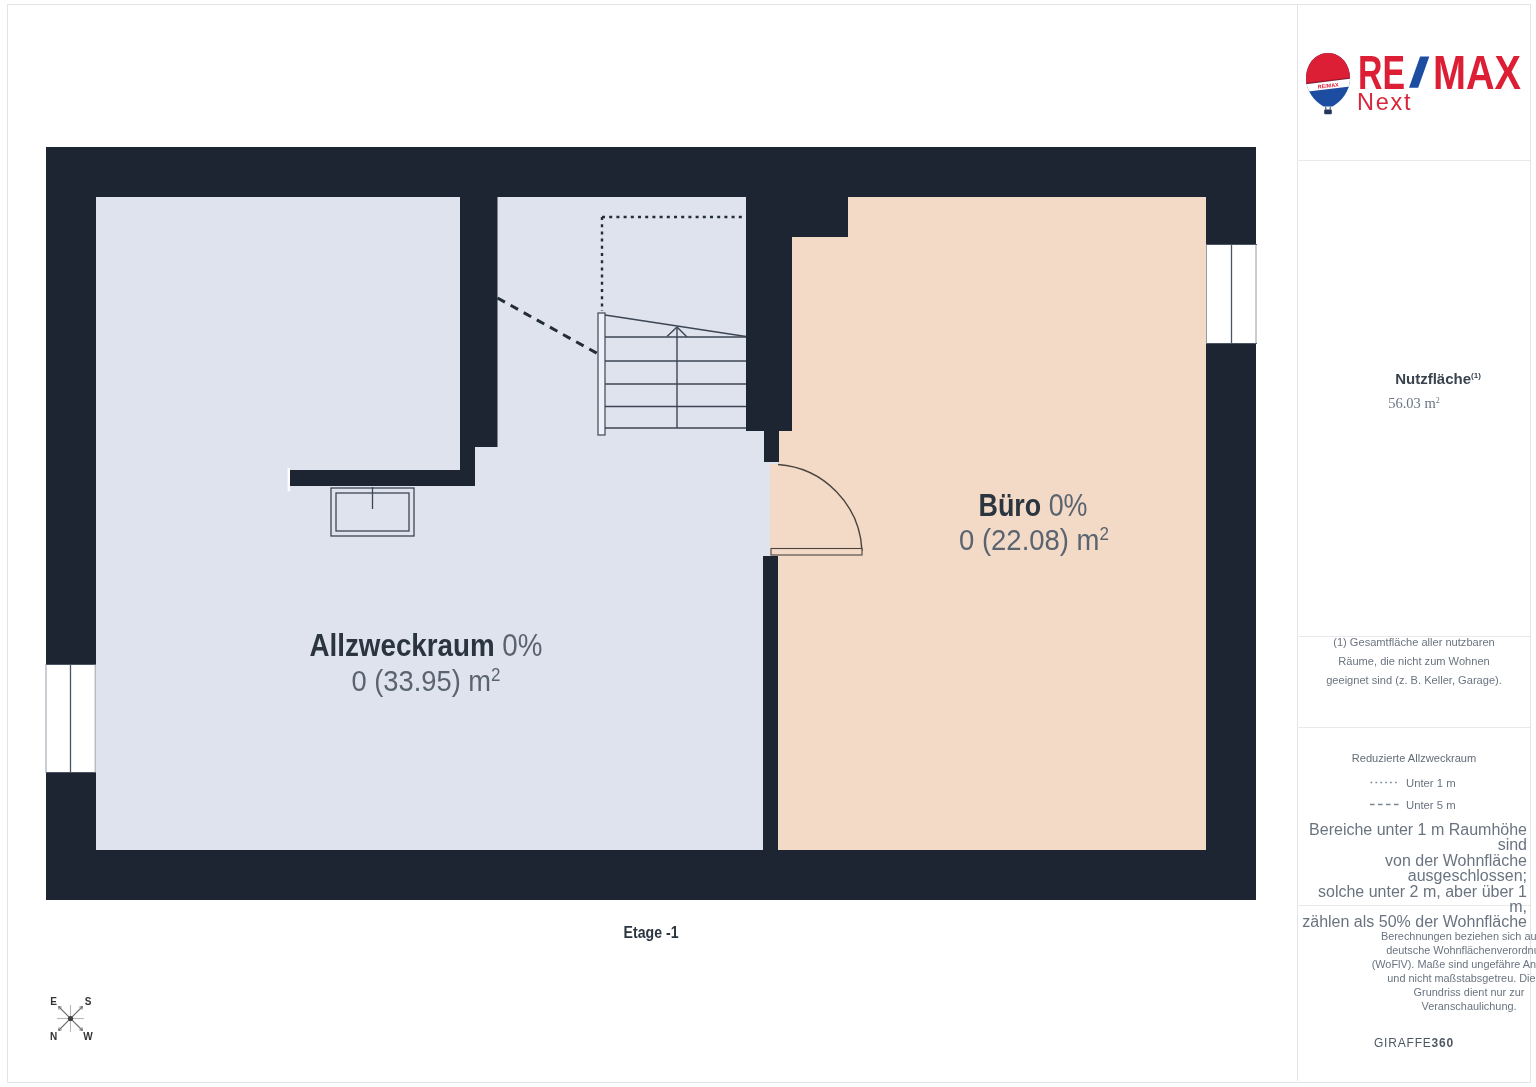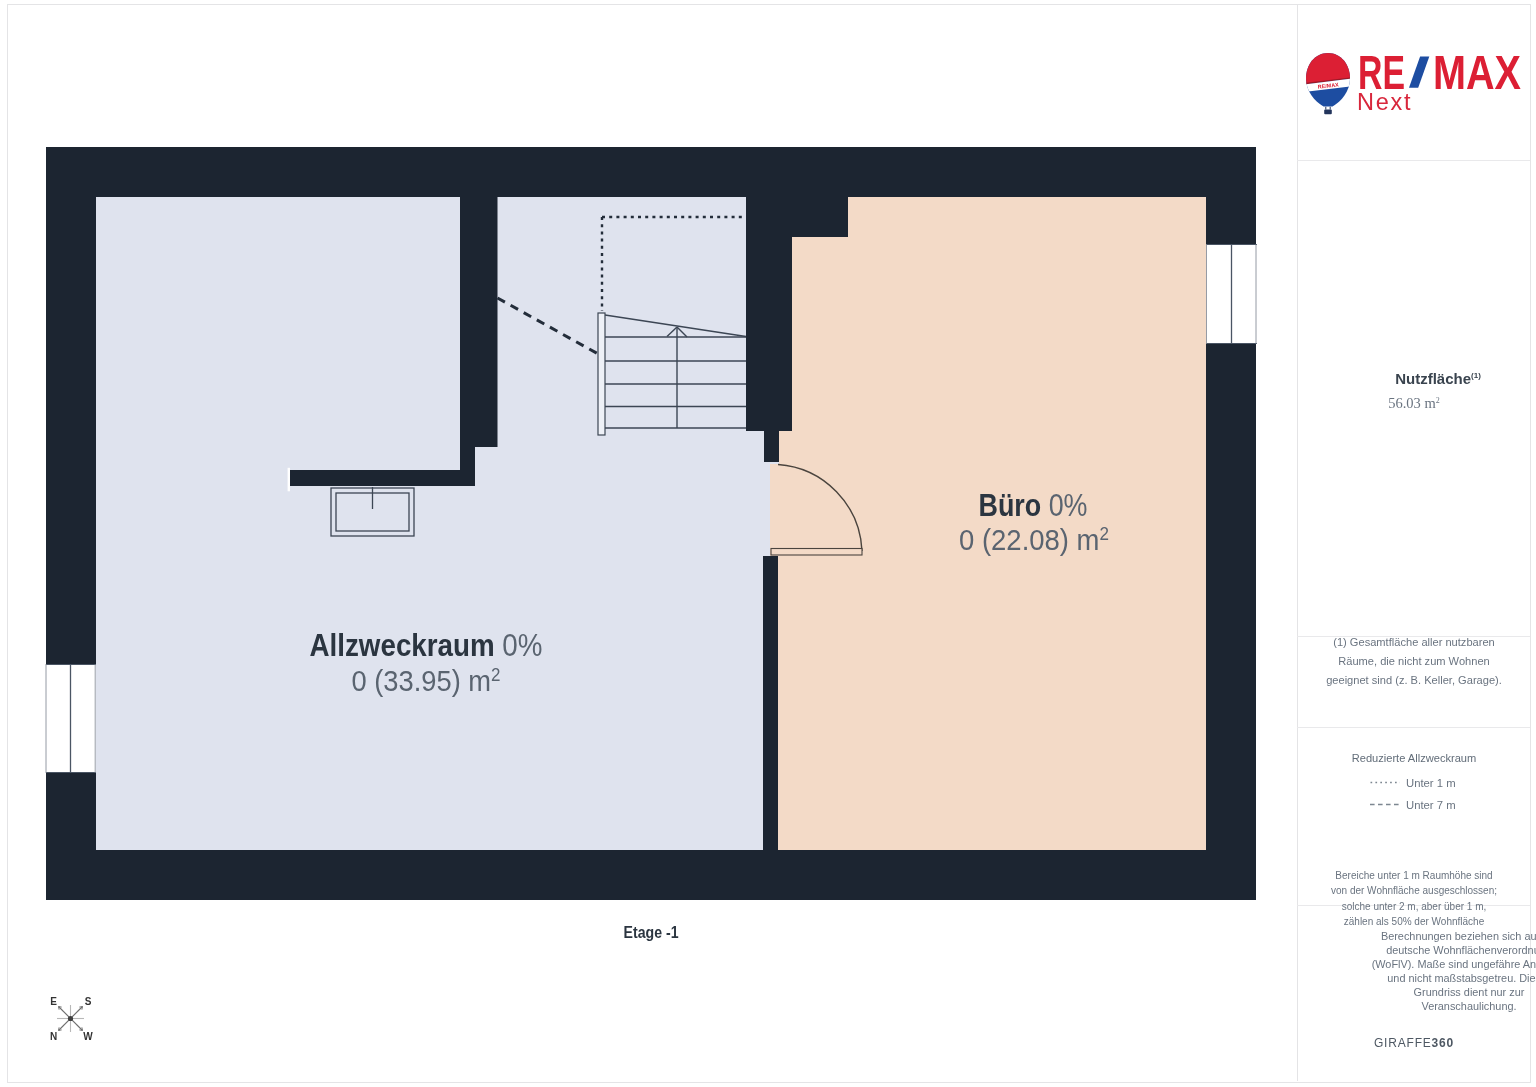--- a/index.html
+++ b/index.html
@@ -58,23 +58,23 @@
 <div class="abs ctr" style="left:1298px;top:751.5px;width:232px;font-size:11.1px;color:#626d79;">Reduzierte Allzweckraum</div>
 
 <svg class="abs" style="left:1369px;top:780px;" width="32" height="5" viewBox="0 0 32 5">
     <line x1="1.5" y1="2.5" x2="31" y2="2.5" stroke="#7d8791" stroke-width="1.7" stroke-dasharray="1.7 3.2"></line>
   </svg>
 <div class="abs" style="left:1406px;top:777px;font-size:11.3px;color:#6a7480;">Unter 1 m</div>
 
 <svg class="abs" style="left:1369px;top:802px;" width="32" height="5" viewBox="0 0 32 5">
     <line x1="1" y1="2.5" x2="31" y2="2.5" stroke="#7d8791" stroke-width="1.7" stroke-dasharray="4.6 3.4"></line>
   </svg>
-<div class="abs" style="left:1406px;top:799px;font-size:11.3px;color:#6a7480;">Unter 7 m</div>
+<div class="abs" style="left:1406px;top:799px;font-size:11.3px;color:#6a7480;">Unter 5 m</div>
 
-<div class="abs ctr" style="left:1301px;top:868px;width:226px;font-size:10px;line-height:15.4px;color:#6a7480;">Bereiche unter 1 m Raumhöhe sind<br>von der Wohnfläche ausgeschlossen;<br>solche unter 2 m, aber über 1 m,<br>zählen als 50% der Wohnfläche</div>
+<div class="abs ctr" style="left:1301px;top:822px;width:226px;font-size:16px;line-height:15.4px;color:#6a7480;text-align:right;">Bereiche unter 1 m Raumhöhe sind<br>von der Wohnfläche ausgeschlossen;<br>solche unter 2 m, aber über 1 m,<br>zählen als 50% der Wohnfläche</div>
 
 <div class="abs ctr" style="left:1358px;top:929px;width:222px;font-size:10.9px;line-height:14px;color:#6a7480;">Berechnungen beziehen sich auf die<br>deutsche Wohnflächenverordnung<br>(WoFlV). Maße sind ungefähre Angaben<br>und nicht maßstabsgetreu. Dieser<br>Grundriss dient nur zur<br>Veranschaulichung.</div>
 
 <div class="abs ctr" style="left:1298px;top:1036px;width:232px;font-size:12px;letter-spacing:0.8px;color:#4e5863;">GIRAFFE<span style="font-weight:bold;">360</span></div>
 
 <svg class="abs" style="left:0;top:0;" width="1536" height="1087" viewBox="0 0 1536 1087">
 
 <rect x="96" y="197" width="1110" height="653" fill="#dfe3ee"></rect>
 
 <path d="M792 237 L848 237 L848 197 L1206 197 L1206 850 L778 850 L778 556 L770 556 L770 464 L779 464 L779 431 L792 431 Z" fill="#f3dac7"></path>

